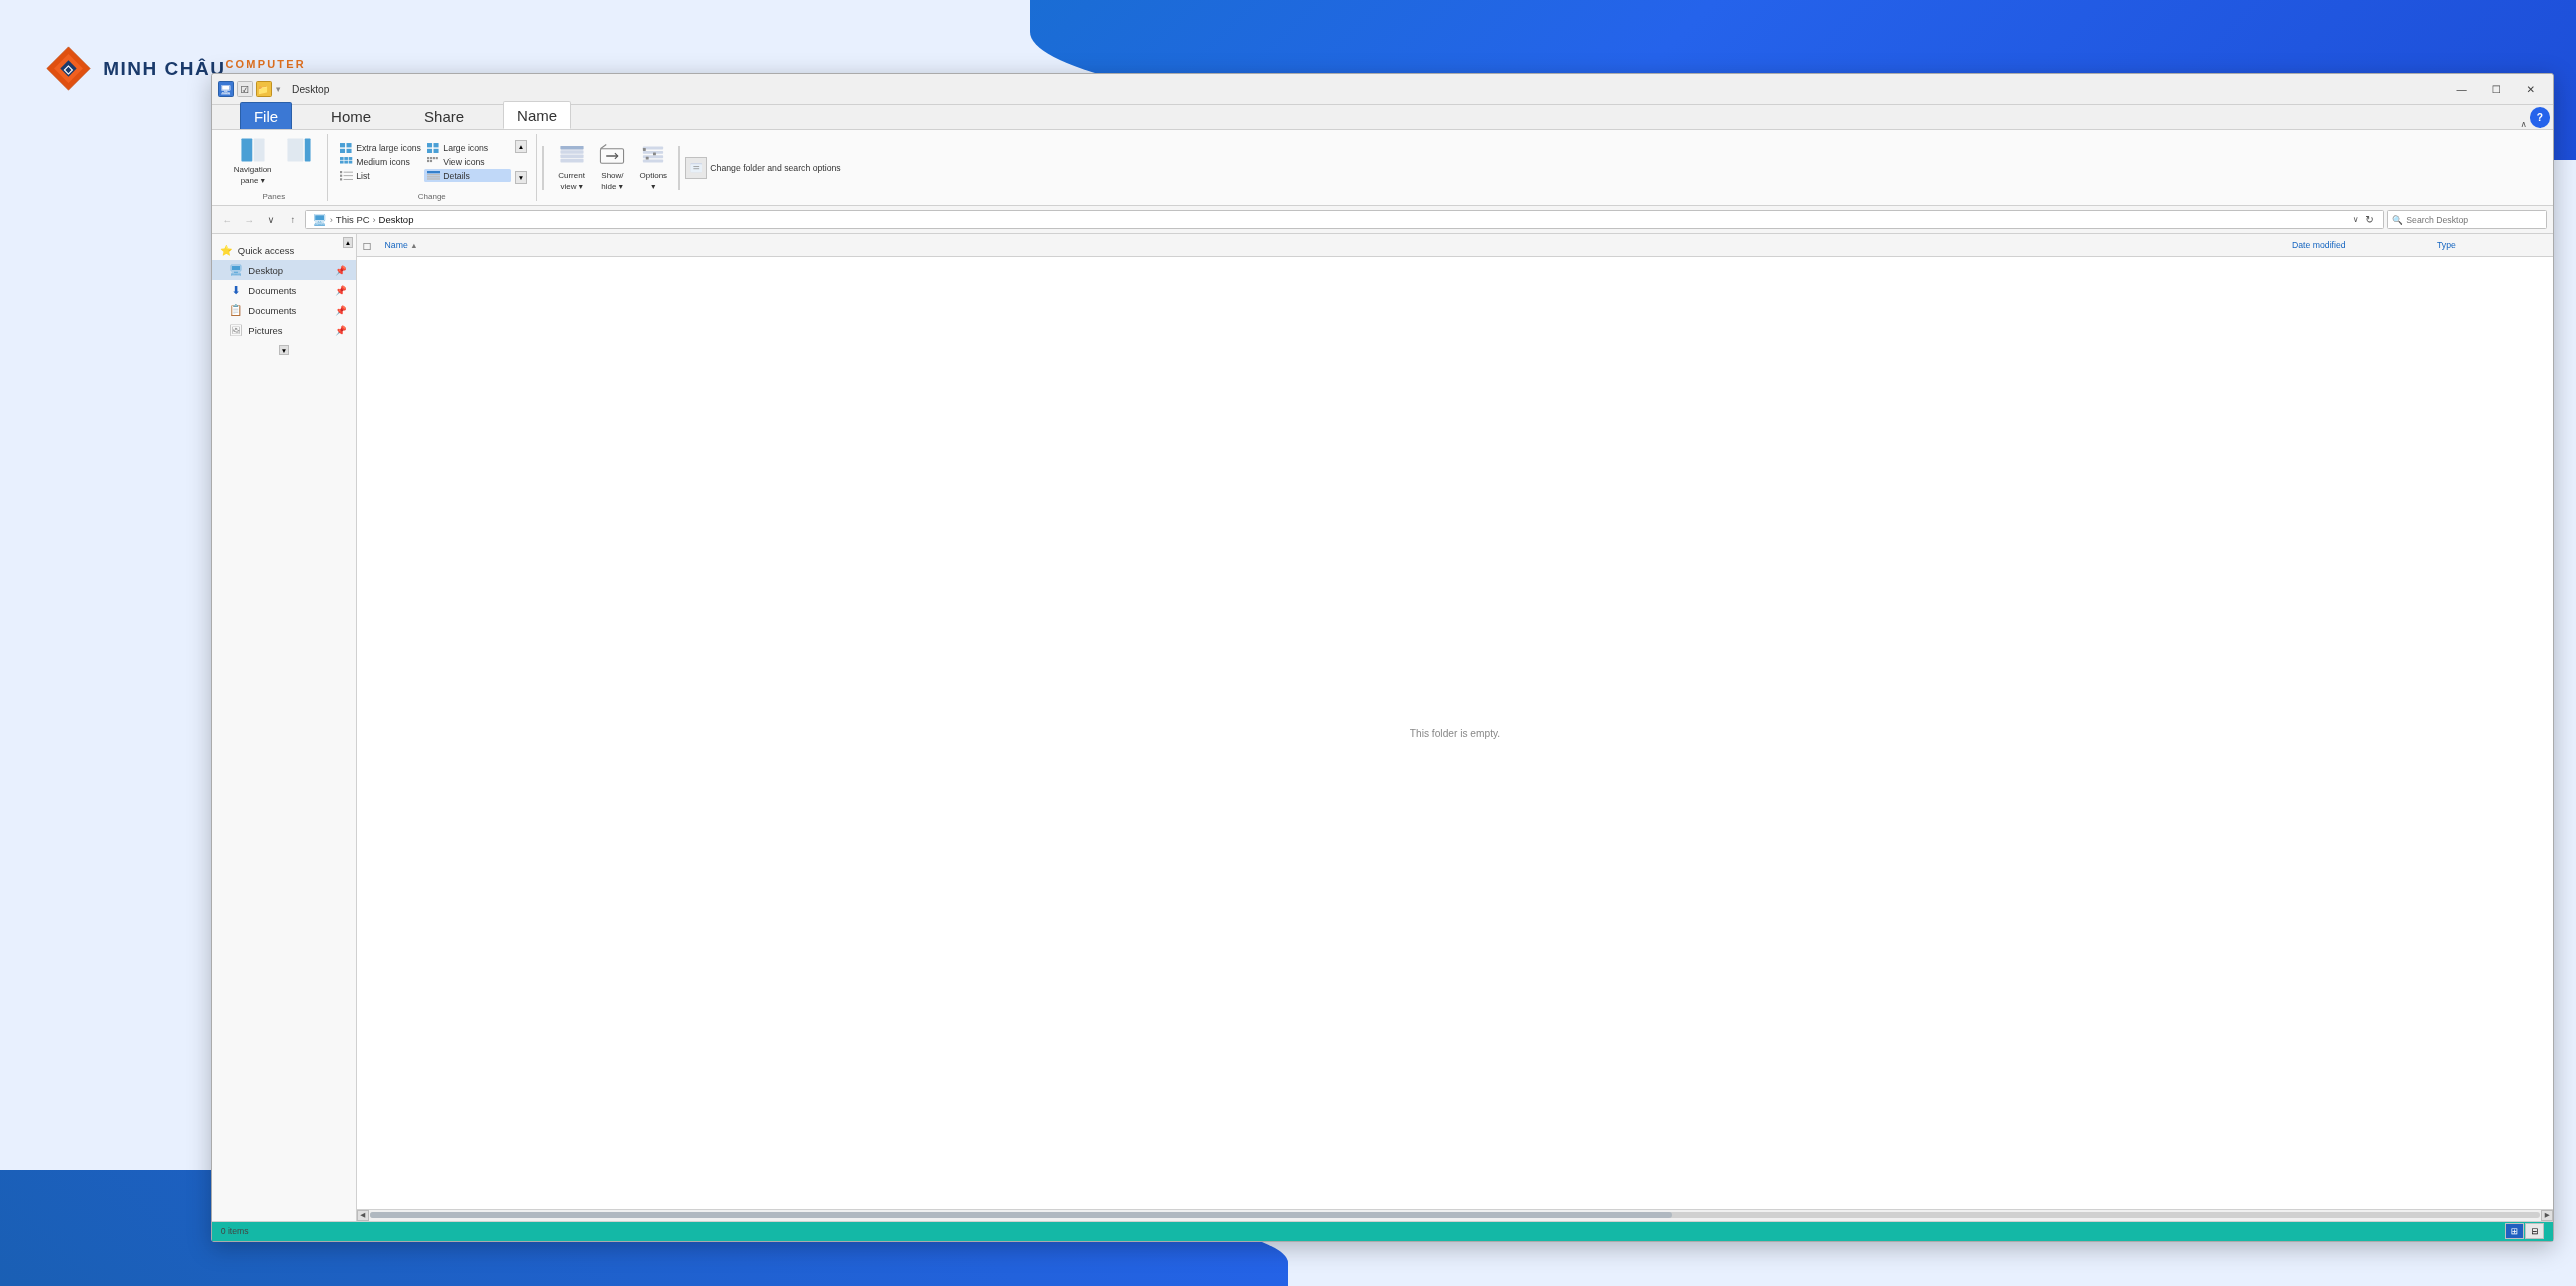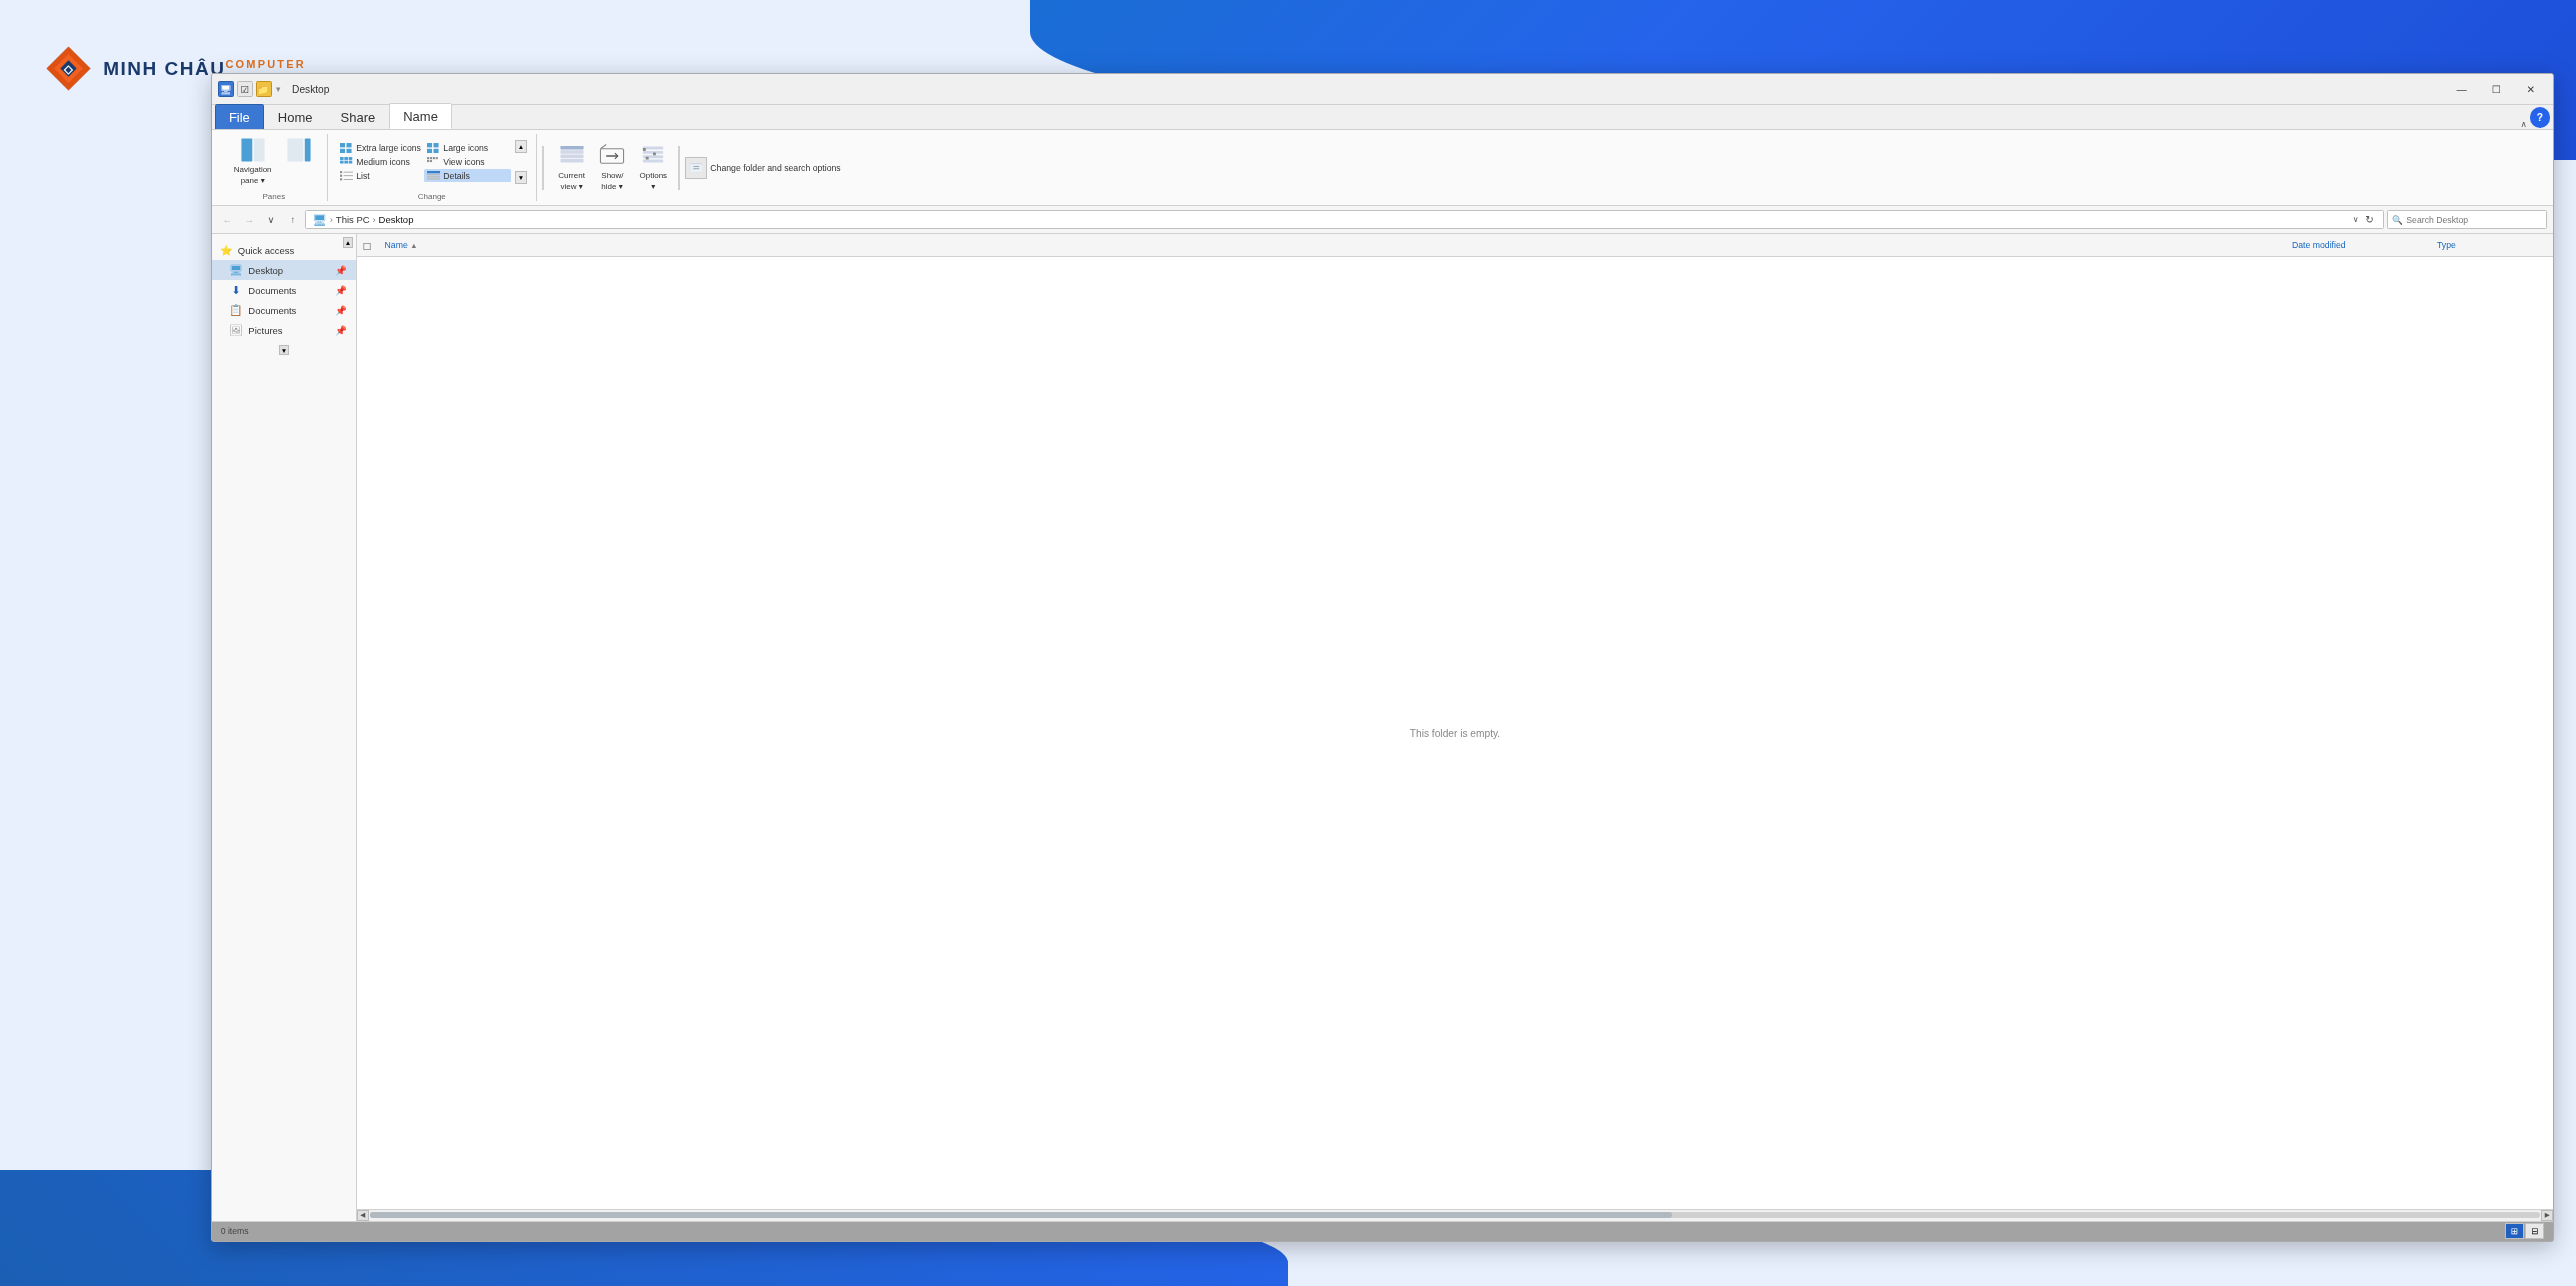--- a/index.html
+++ b/index.html
@@ -137,27 +137,28 @@
     .ribbon-tabs {
       background: #f0f0f0;
       display: flex;
       align-items: flex-end;
       padding: 0 2.9px;
       border-bottom: 0.7px solid #d0d0d0;
       height: 25px;
     }
     .ribbon-tab {
       padding: 4.4px 13px;
-      font-size: 13px;
+      font-size: 15px;
       cursor: pointer;
       border: 0.7px solid transparent;
       border-bottom: none;
       border-radius: 2.2px 2.2px 0 0;
       color: #333;
       background: transparent;
+      margin-left: 25px;
     }
     .ribbon-tab.active {
       background: #3b78d4;
       color: white;
       border-color: #2a5fa8;
     }
     .ribbon-help {
       margin-left: auto;
       width: 20.4px;
       height: 20.4px;
@@ -487,21 +488,21 @@
       position: absolute;
       left: 0; top: 0;
       width: 60%;
       height: 100%;
       background: #b0b8c0;
       border-radius: 2.9px;
     }
 
     
     .status-bar {
-      background: #a3a3a3;
+      background: #14b8a6;
       border-top: 0.7px solid #d0d0d0;
       height: 20.4px;
       display: flex;
       align-items: center;
       padding: 0 8.7px;
       gap: 5.8px;
     }
     .status-text {
       font-size: 8.7px;
       color: #444;

